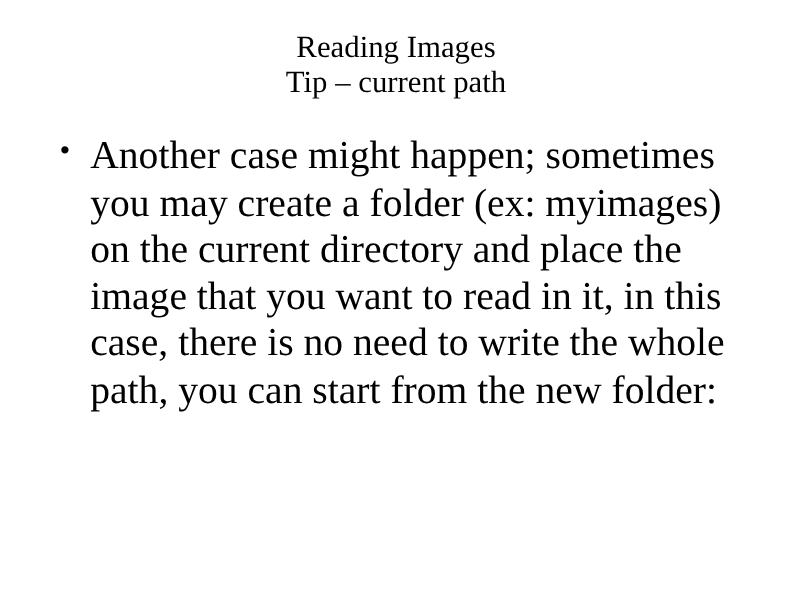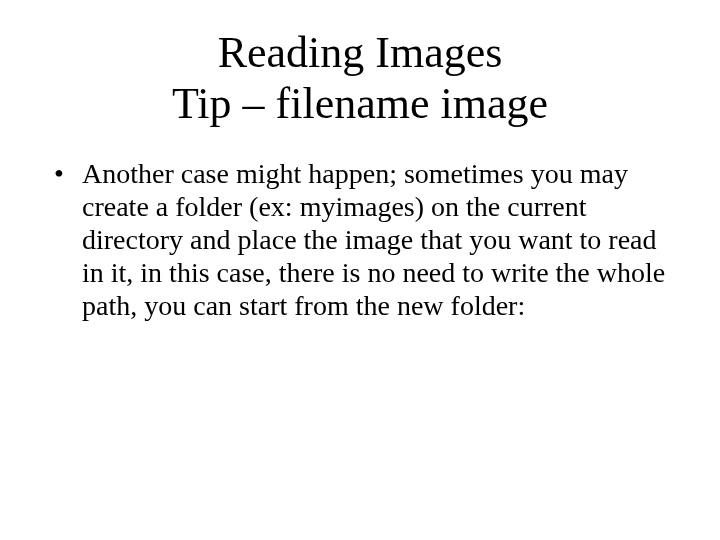--- a/index.html
+++ b/index.html
@@ -13,27 +13,27 @@
   }
   .slide {
     width: 720px;
     height: 540px;
     position: relative;
     box-sizing: border-box;
     padding: 28px 50px 40px 50px;
   }
   .title {
     text-align: center;
-    font-size: 44px;
+    font-size: 28px;
     line-height: 1.15;
     font-weight: 400;
     margin: 0 0 28px 0;
   }
   .body {
-    font-size: 28px;
+    font-size: 36px;
     line-height: 1.18;
   }
   ul.bullets {
     list-style: none;
     margin: 0;
     padding: 0;
   }
   ul.bullets > li {
     position: relative;
     padding-left: 32px;
@@ -50,21 +50,21 @@
   .code-line {
     display: block;
   }
 </style>
 </head>
 <body>
 
 <div class="slide">
   <h1 class="title">
     <span>Reading Images</span><br>
-    <span>Tip – filename image</span>
+    <span>Tip – current path</span>
   </h1>
   <div class="body">
     <ul class="bullets">
       <li>
         <span>Another case might happen; sometimes you may create a folder (ex: myimages) on the current directory and place the image that you want to read in it, in this case, there is no need to write the whole path, you can start from the new folder:</span>
       </li>
     </ul>
   </div>
 </div>
 

